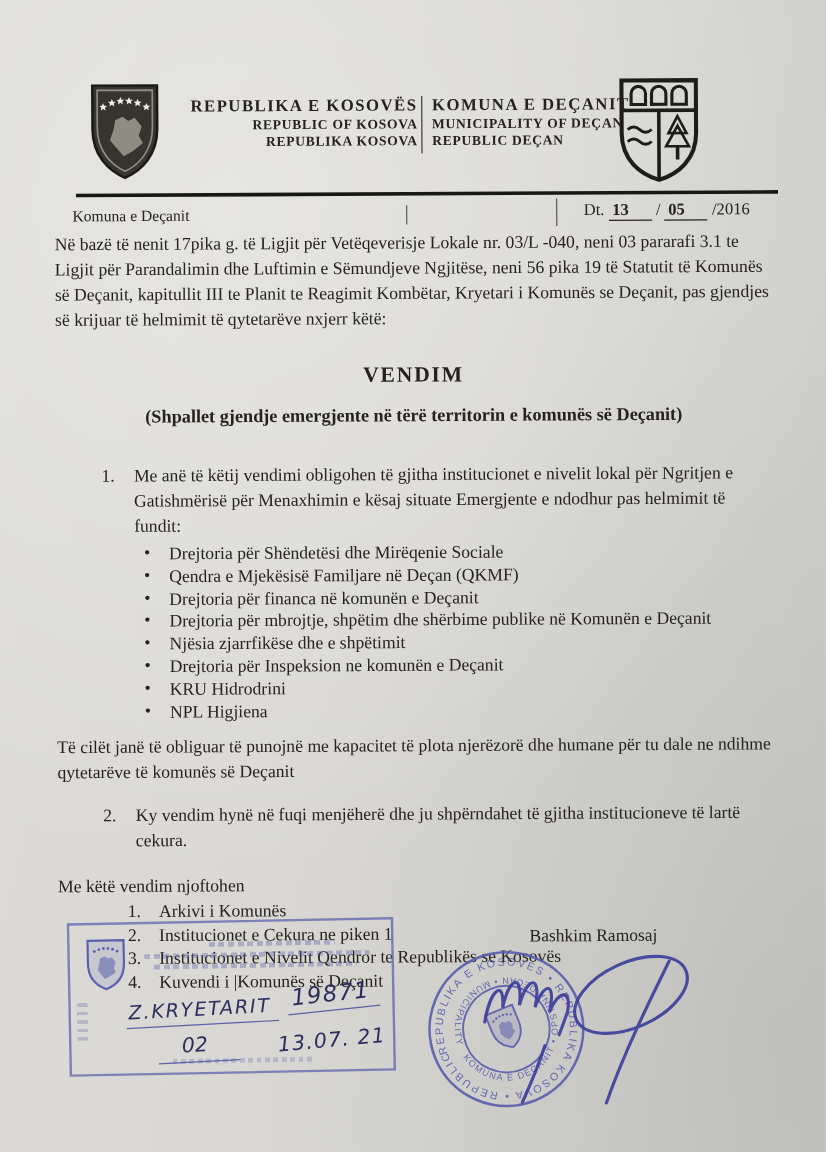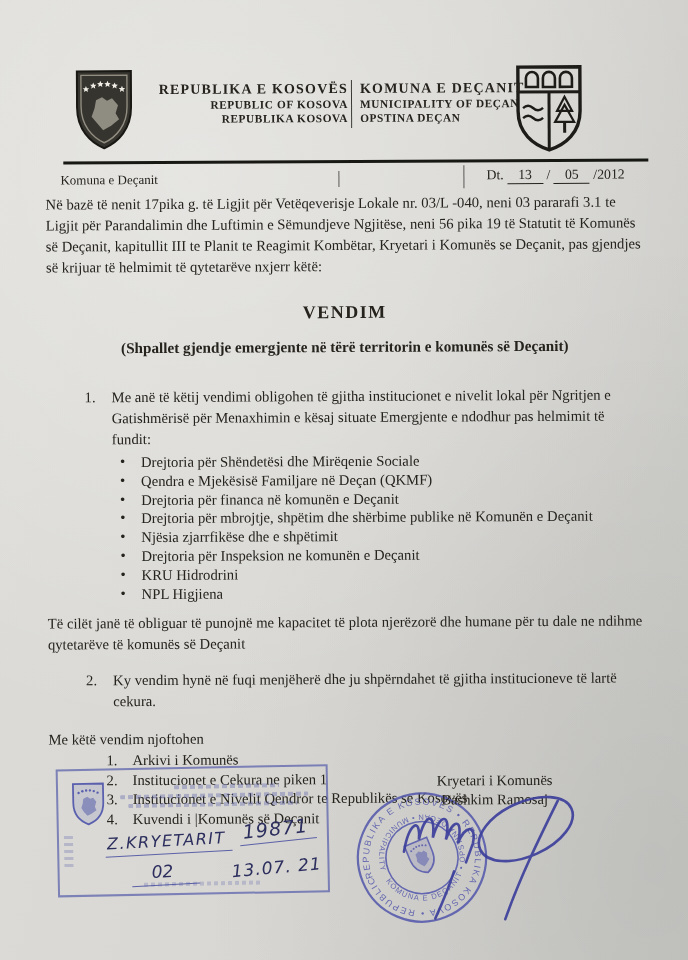--- a/index.html
+++ b/index.html
@@ -26,21 +26,21 @@
   .hdr-l1{font-size:14px;font-weight:bold;letter-spacing:1.2px;line-height:17px;white-space:nowrap;}
   .hdr-l2{font-size:11.3px;font-weight:bold;letter-spacing:.6px;line-height:14px;white-space:nowrap;}
   .hdr-div{position:absolute;left:353px;top:80px;width:1px;height:48px;background:#3c3a36;}
 
   
   .rule{position:absolute;left:65px;top:160px;width:585px;height:3px;background:#171714;}
   .muni{position:absolute;left:62px;top:171px;font-size:13px;}
   .tick1{position:absolute;left:340px;top:171px;width:1px;height:16px;background:#5a5854;}
   .tick2{position:absolute;left:465px;top:166px;width:1px;height:23px;background:#5a5854;}
   .dateline{position:absolute;left:488px;top:168px;font-size:13.8px;white-space:nowrap;}
-  .dateline .slot{display:inline-block;min-width:30px;text-align:center;border-bottom:1.4px solid #26231d;padding:0 3px;}
+  .dateline .slot{display:inline-block;min-width:30px;border-bottom:1.4px solid #26231d;padding:0 3px;font-weight:bold;}
 
   
   .doc-body{position:absolute;left:47px;top:193px;width:597px;font-size:14.7px;line-height:21px;}
   .title{margin-top:25px;text-align:center;font-weight:bold;font-size:18px;letter-spacing:1.5px;}
   .subtitle{margin-top:13px;text-align:center;font-weight:bold;font-size:15.2px;}
   .li{display:flex;margin-top:0;}
   .li .num{width:27px;flex:0 0 27px;margin-left:38px;}
   .li .txt{flex:1;padding-right:4px;}
   .item1{margin-top:29px;}
   .bullets{margin:3px 0 0 71px;padding:0;list-style:none;}
@@ -127,33 +127,33 @@
 
     <div class="hdr-left">
       <div class="hdr-l1">REPUBLIKA E KOSOVËS</div>
       <div class="hdr-l2">REPUBLIC OF KOSOVA</div>
       <div class="hdr-l2">REPUBLIKA KOSOVA</div>
     </div>
     <div class="hdr-div"></div>
     <div class="hdr-right">
       <div class="hdr-l1">KOMUNA E DEÇANIT</div>
       <div class="hdr-l2">MUNICIPALITY OF DEÇAN</div>
-      <div class="hdr-l2">OPSTINA DEÇAN</div>
+      <div class="hdr-l2">REPUBLIC DEÇAN</div>
     </div>
 
     <div class="rule"></div>
     <div class="muni">Komuna e Deçanit</div>
     <div class="tick1"></div>
     <div class="tick2"></div>
     <div class="dateline">
       <span>Dt.</span>
       <span class="slot">13</span>
       <span>/</span>
       <span class="slot">05</span>
-      <span>/2012</span>
+      <span>/2016</span>
     </div>
 
     <div class="doc-body">
       <p style="margin:0">Në bazë të nenit 17pika g. të Ligjit për Vetëqeverisje Lokale nr. 03/L -040, neni 03 pararafi 3.1 te Ligjit për Parandalimin dhe Luftimin e Sëmundjeve Ngjitëse, neni 56 pika 19 të Statutit të Komunës së Deçanit,  kapitullit III te Planit te Reagimit Kombëtar, Kryetari i Komunës se Deçanit, pas gjendjes së krijuar të helmimit të qytetarëve nxjerr këtë:</p>
 
       <div class="title">VENDIM</div>
       <div class="subtitle">(Shpallet gjendje emergjente në tërë territorin e komunës së Deçanit)</div>
 
       <div class="li item1">
         <span class="num">1.</span>
@@ -248,21 +248,20 @@
             <circle cx="16.8" cy="8" r="1"></circle>
               <circle cx="19.9" cy="8.7" r="1"></circle>
               <circle cx="23" cy="10" r="1"></circle>
           </g>
           <path d="M10,15 L14,13 L17,15 L19,14 L21.5,17.5 L20,21.5 L21.5,24 L17,27.5 L14,29 L11,25.5 L9,22 L10,18.5 Z" fill="rgba(86,90,172,0.6)"></path>
         </g>
       </g>
     </svg>
 
     <div class="sig-block">
-      <div>Kryetari i Komunës</div>
       <div>Bashkim Ramosaj</div>
     </div>
     <svg class="sig-ink" width="212" height="140" viewBox="0 0 212 140">
       <g fill="none" stroke="#3c3f9b" stroke-width="2.6" stroke-linecap="round" opacity="0.92">
         <path d="M16,66 C21,38 33,30 31,54 C37,28 48,25 45,52 C52,27 64,27 58,54 C65,34 76,31 70,58 C77,40 89,38 85,58 L78,77"></path>
         <ellipse cx="138" cy="44" rx="50" ry="27" transform="rotate(-24 138 44)"></ellipse>
         <path d="M170,16 C152,52 132,92 117,134"></path>
         <path d="M66,86 C60,104 53,120 47,133"></path>
       </g>
     </svg>

